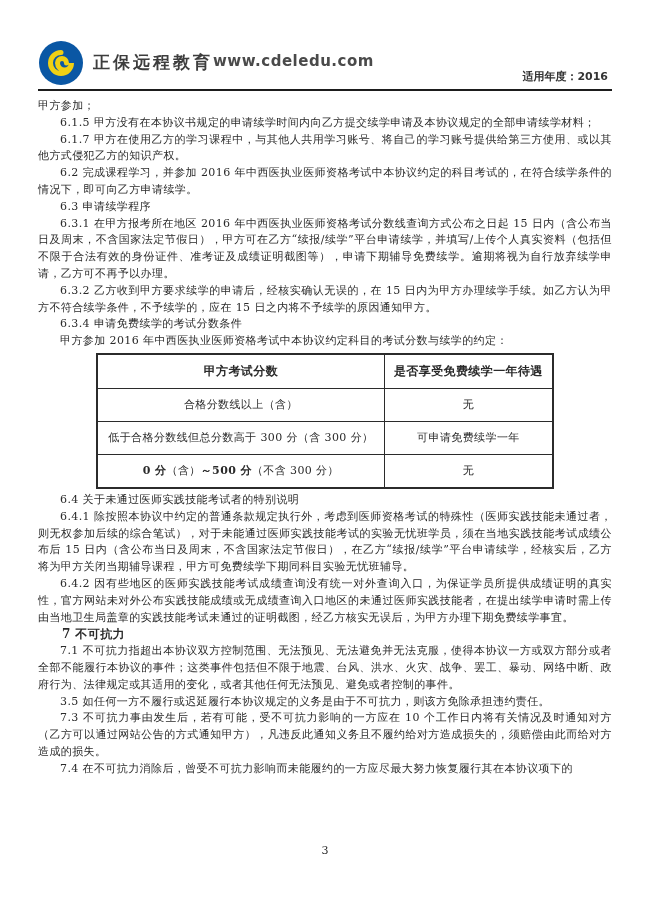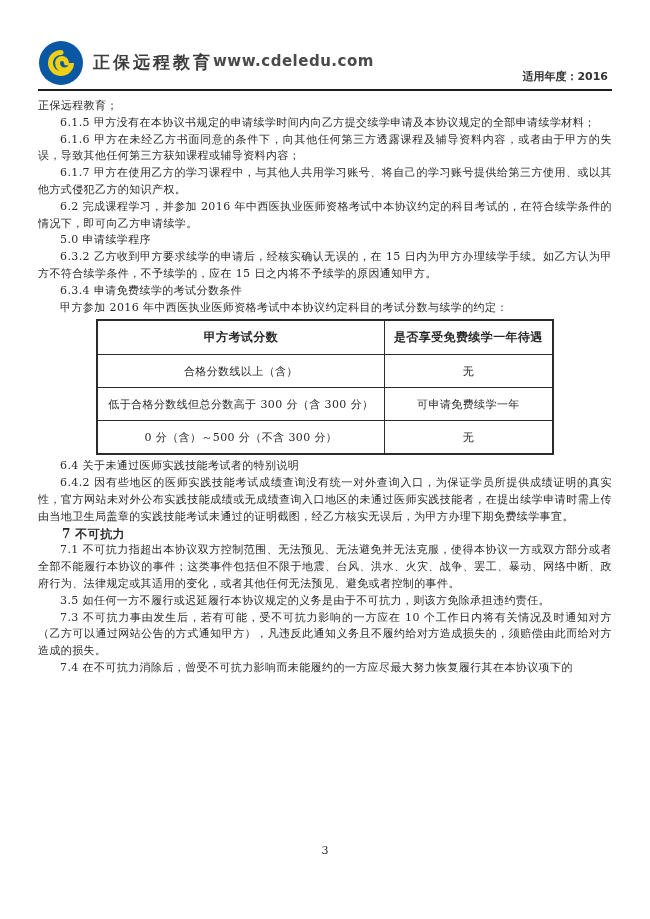--- a/index.html
+++ b/index.html
@@ -62,21 +62,21 @@
     border: 1px solid #2b2b2b;
     text-align: center;
     font-size: 11px;
     padding: 8px 4px;
     height: 16px;
     letter-spacing: .4px;
   }
   .score-table th { font-weight: bold; font-size: 12px; }
   .score-table .col-score { width: 63%; }
   .score-table .col-benefit { width: 37%; }
-  .seg-b { font-weight: normal; text-align: right; }
+  .seg-b { font-weight: bold; text-align: right; }
   
   .page-num {
     position: absolute;
     bottom: 62px; left: 0; right: 0;
     text-align: center;
     font-size: 11px; color: #2a2a2a;
   }
 </style>
 </head>
 <body>
@@ -93,26 +93,26 @@
         <span class="brand-name">正保远程教育</span>
         <span class="brand-url">www.cdeledu.com</span>
       </div>
     </div>
     <div class="year-label">适用年度：2016</div>
   </div>
 
   <div class="content">
 
     <div>
-        <p class="para">正保远程教育；</p>
+        <p class="para">甲方参加；</p>
         <p class="para indent">6.1.5 甲方没有在本协议书规定的申请续学时间内向乙方提交续学申请及本协议规定的全部申请续学材料；</p>
-        <p class="para indent">6.1.6 甲方在未经乙方书面同意的条件下，向其他任何第三方透露课程及辅导资料内容，或者由于甲方的失误，导致其他任何第三方获知课程或辅导资料内容；</p>
         <p class="para indent">6.1.7 甲方在使用乙方的学习课程中，与其他人共用学习账号、将自己的学习账号提供给第三方使用、或以其他方式侵犯乙方的知识产权。</p>
         <p class="para indent">6.2 完成课程学习，并参加 2016 年中西医执业医师资格考试中本协议约定的科目考试的，在符合续学条件的情况下，即可向乙方申请续学。</p>
-        <p class="para indent">5.0 申请续学程序</p>
+        <p class="para indent">6.3 申请续学程序</p>
+        <p class="para indent">6.3.1 在甲方报考所在地区 2016 年中西医执业医师资格考试分数线查询方式公布之日起 15 日内（含公布当日及周末，不含国家法定节假日），甲方可在乙方“续报/续学”平台申请续学，并填写/上传个人真实资料（包括但不限于合法有效的身份证件、准考证及成绩证明截图等），申请下期辅导免费续学。逾期将视为自行放弃续学申请，乙方可不再予以办理。</p>
         <p class="para indent">6.3.2 乙方收到甲方要求续学的申请后，经核实确认无误的，在 15 日内为甲方办理续学手续。如乙方认为甲方不符合续学条件，不予续学的，应在 15 日之内将不予续学的原因通知甲方。</p>
         <p class="para indent">6.3.4 申请免费续学的考试分数条件</p>
         <p class="para indent">甲方参加 2016 年中西医执业医师资格考试中本协议约定科目的考试分数与续学的约定：</p>
       </div>
 
     <table class="score-table">
       <colgroup>
           <col class="col-score">
           <col class="col-benefit">
         </colgroup>
@@ -133,20 +133,21 @@
         </tr>
         <tr>
           <td><span class="seg-b">0 分</span><span>（含）</span><span class="seg-b">～500 分</span><span>（不含 300 分）</span></td>
           <td>无</td>
         </tr>
       </tbody>
     </table>
 
     <div>
         <p class="para indent">6.4 关于未通过医师实践技能考试者的特别说明</p>
+        <p class="para indent">6.4.1 除按照本协议中约定的普通条款规定执行外，考虑到医师资格考试的特殊性（医师实践技能未通过者，则无权参加后续的综合笔试），对于未能通过医师实践技能考试的实验无忧班学员，须在当地实践技能考试成绩公布后 15 日内（含公布当日及周末，不含国家法定节假日），在乙方“续报/续学”平台申请续学，经核实后，乙方将为甲方关闭当期辅导课程，甲方可免费续学下期同科目实验无忧班辅导。</p>
         <p class="para indent">6.4.2 因有些地区的医师实践技能考试成绩查询没有统一对外查询入口，为保证学员所提供成绩证明的真实性，官方网站未对外公布实践技能成绩或无成绩查询入口地区的未通过医师实践技能者，在提出续学申请时需上传由当地卫生局盖章的实践技能考试未通过的证明截图，经乙方核实无误后，为甲方办理下期免费续学事宜。</p>
         <p class="para indent bold gap">7 不可抗力</p>
         <p class="para indent">7.1 不可抗力指超出本协议双方控制范围、无法预见、无法避免并无法克服，使得本协议一方或双方部分或者全部不能履行本协议的事件；这类事件包括但不限于地震、台风、洪水、火灾、战争、罢工、暴动、网络中断、政府行为、法律规定或其适用的变化，或者其他任何无法预见、避免或者控制的事件。</p>
         <p class="para indent">3.5 如任何一方不履行或迟延履行本协议规定的义务是由于不可抗力，则该方免除承担违约责任。</p>
         <p class="para indent">7.3 不可抗力事由发生后，若有可能，受不可抗力影响的一方应在 10 个工作日内将有关情况及时通知对方（乙方可以通过网站公告的方式通知甲方），凡违反此通知义务且不履约给对方造成损失的，须赔偿由此而给对方造成的损失。</p>
         <p class="para indent">7.4 在不可抗力消除后，曾受不可抗力影响而未能履约的一方应尽最大努力恢复履行其在本协议项下的</p>
       </div>
 
   </div>
 

